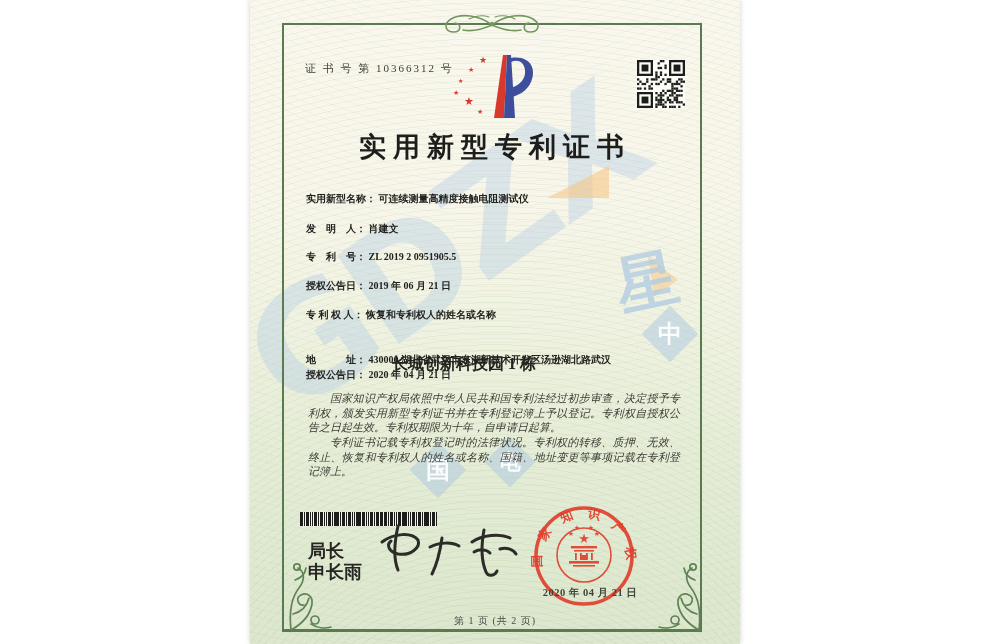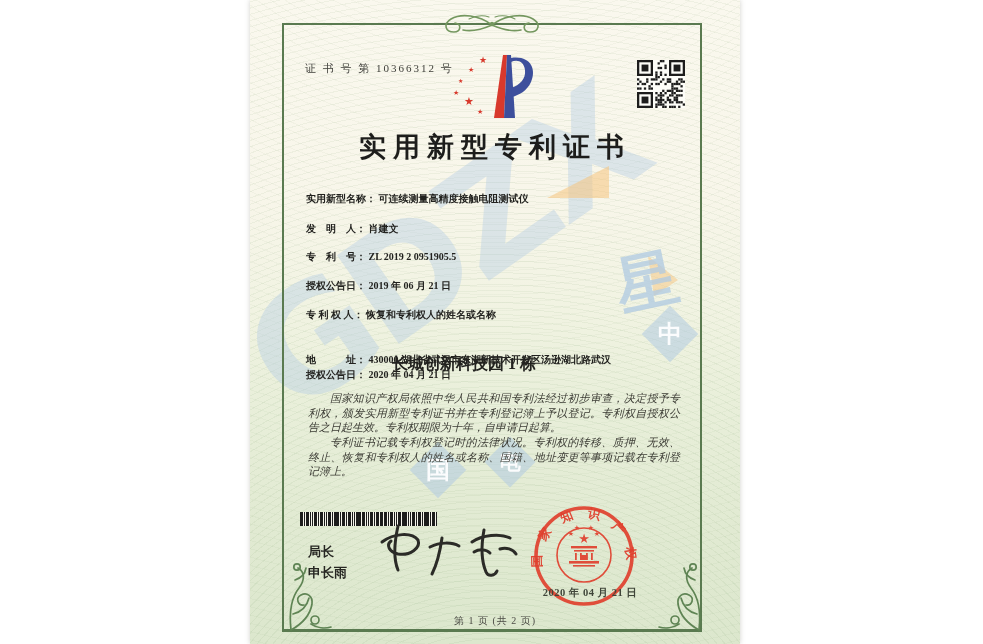--- a/index.html
+++ b/index.html
@@ -61,21 +61,21 @@
   .p1{top:391px;} .p2{top:435px;}
 
   
   .barcode { position:absolute; left:50px; top:512px; width:137px; height:14px;
      background-color:#f6f5ec;
      background-image:
        repeating-linear-gradient(90deg,#1d1d1c 0 1px,transparent 1px 2px),
        repeating-linear-gradient(90deg,#1d1d1c 0 2px,transparent 2px 7px),
        repeating-linear-gradient(90deg,transparent 0 4px,#1d1d1c 4px 5px,transparent 5px 11px); }
 
-  .signer { position:absolute; left:58px; top:541px; font-size:13px; line-height:21px;
+  .signer { position:absolute; left:58px; top:541px; font-size:18px; line-height:21px;
             font-weight:bold; color:#262622; }
   .signature { position:absolute; left:118px; top:512px; width:170px; height:75px; }
 
   .seal { position:absolute; left:281px; top:503px; width:106px; height:106px; z-index:5; }
   .seal-date { position:absolute; left:288px; top:586px; width:104px; text-align:center;
                font-size:10.5px; font-weight:bold; color:#3f4539; z-index:6; letter-spacing:.5px; }
 
   .footer { position:absolute; left:0; top:614px; width:490px; text-align:center;
             font-size:10px; letter-spacing:1px; color:#4b4b45; }
 

